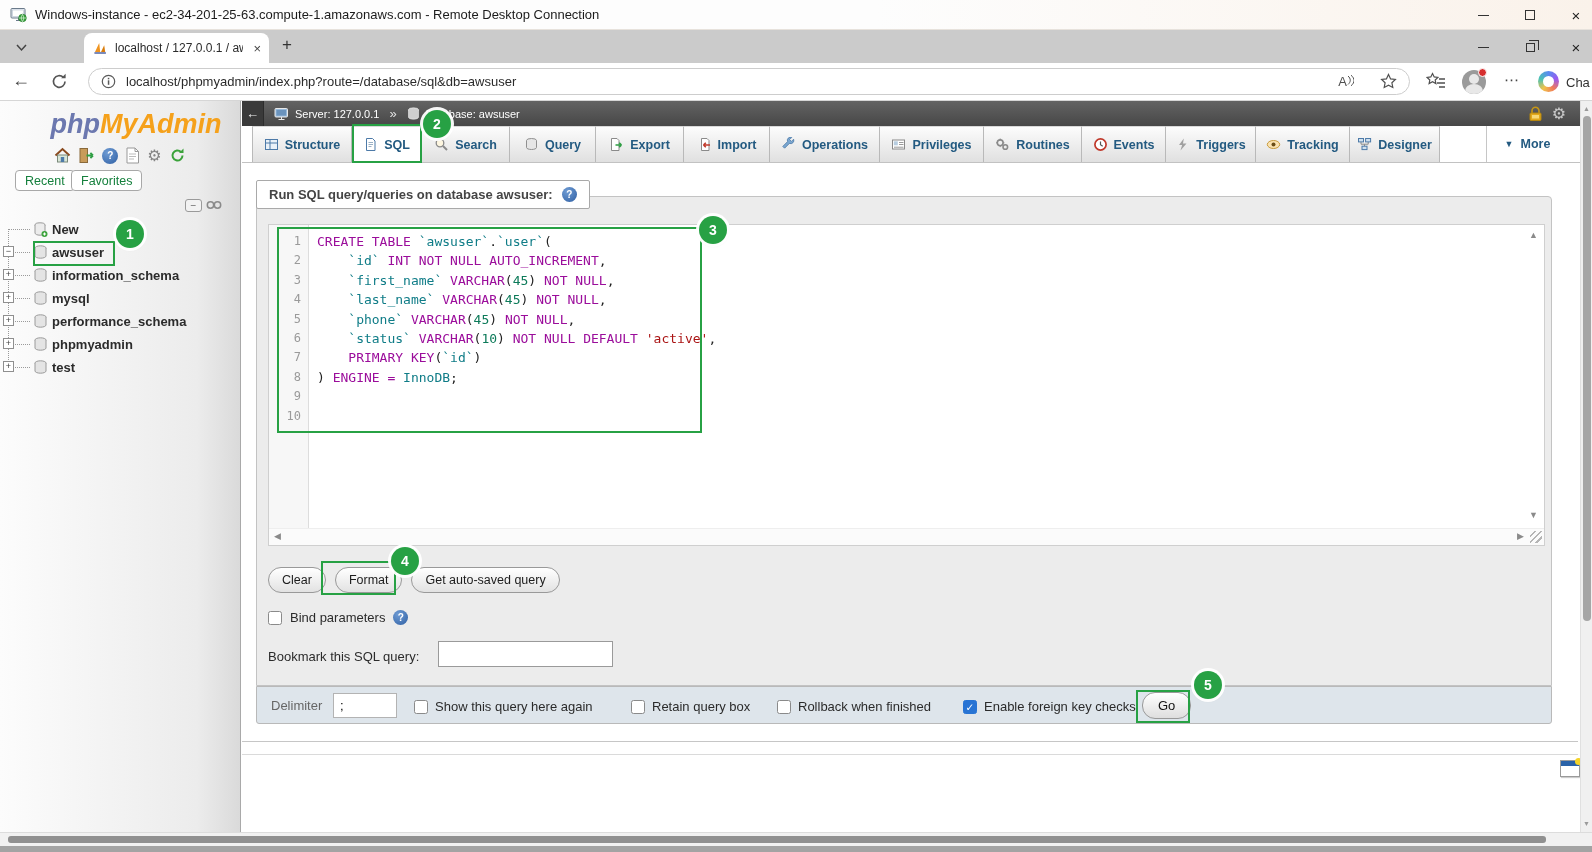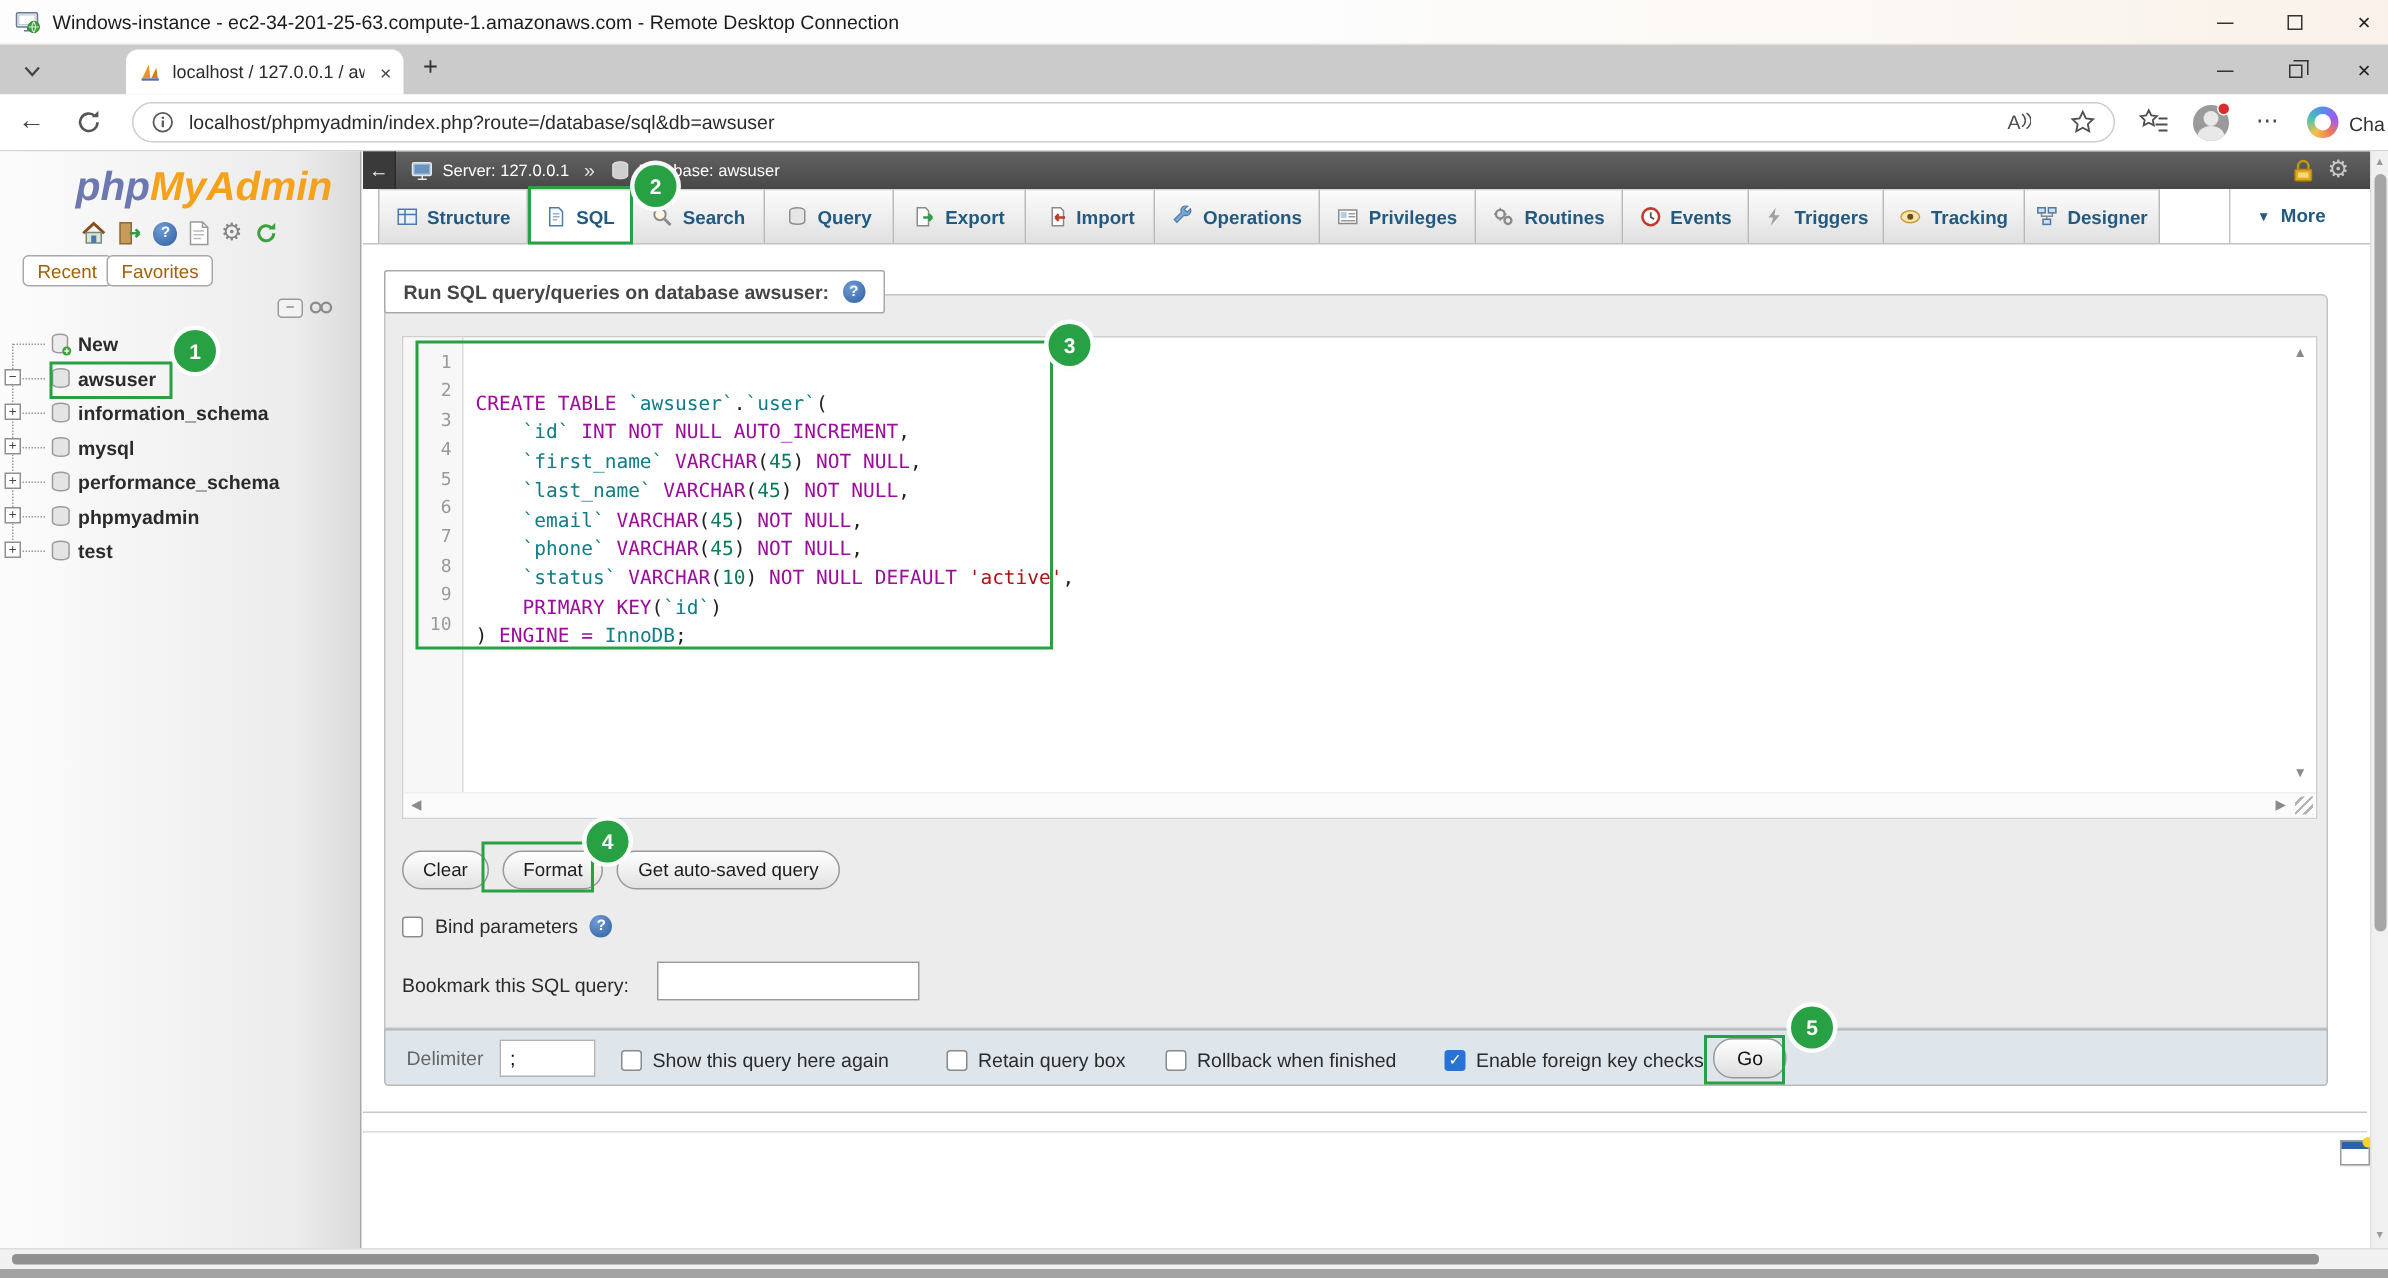--- a/index.html
+++ b/index.html
@@ -47,21 +47,21 @@
   #copilot-label { position:absolute; left:1566px; top:12px; font-size:13px; color:#333; white-space:nowrap; }
 
   
   #sidebar { position:absolute; left:0; top:101px; width:241px; height:731px;
     background:linear-gradient(to right,#fcfcfc, #ececec 82%, #dadada); border-right:1px solid #a9a9a9; }
   #pma-logo { position:absolute; left:0; top:8px; width:100%; text-align:center; font-size:27px; font-style:italic; font-weight:bold; }
   #pma-logo .lg-php { color:#6c78af;margin-left:32px; }
   #pma-logo .lg-myadmin { color:#f5a11b; }
   #pma-iconrow { position:absolute; left:0; top:46px; width:100%; display:flex; justify-content:center; gap:7px; align-items:center; }
   .side-btn { position:absolute; top:69px; height:21px; background:#fff; border:1px solid #a8a8a8; border-radius:4px;
-    font-size:12.5px; color:#a16207; display:flex; align-items:center; padding:0 9px; }
+    font-size:12.5px; color:#15803d; display:flex; align-items:center; padding:0 9px; }
   #btn-recent { left:15px; }
   #btn-favorites { left:71px;justify-content:flex-end; }
   #tree-collapse { position:absolute; left:185px; top:98px; width:17px; height:13px; border:1px solid #9a9a9a; border-radius:3px;
     background:#f2f2f2; font-size:10px; color:#666; display:flex; align-items:center; justify-content:center; line-height:1; }
   #tree-trunk { position:absolute; left:8px; top:128px; width:0; height:139px; border-left:1px dotted #9a9a9a; }
   .tree-row { position:absolute; left:0; height:23px; display:flex; align-items:center; }
   .tree-stub { position:absolute; left:8px; width:22px; height:0; border-top:1px dotted #9a9a9a; }
   .expander { position:absolute; left:3px; width:11px; height:11px; background:#fff; border:1px solid #8f8f8f;
     font-size:9px; line-height:9px; color:#444; text-align:center; }
   .db-icon { position:absolute; left:33px; }
@@ -100,21 +100,21 @@
     border-radius:2px; display:flex; align-items:center; padding:0 12px; gap:9px; z-index:5; }
   #legend .legend-txt { font-size:13px; font-weight:bold; color:#454545; }
   .help-badge { width:15px; height:15px; border-radius:50%; background:radial-gradient(circle at 35% 30%, #6f9cd4, #2f5fa3);
     color:#fff; font-size:10px; font-weight:bold; display:flex; align-items:center; justify-content:center; flex:0 0 auto; }
 
   #editor { position:absolute; left:268px; top:224px; width:1277px; height:322px; background:#fff; border:1px solid #cfcfcf; z-index:2; }
   #gutter { position:absolute; left:0; top:0; width:40px; height:304px; background:#f7f7f7; border-right:1px solid #ddd;
     padding-top:9px; }
   #gutter .ln { height:19.4px; font-family:"DejaVu Sans Mono", monospace; font-size:12px; color:#9a9a9a;
     text-align:right; padding-right:7px; }
-  #codearea { position:absolute; left:40px; top:0; width:1200px; height:304px; padding:9px 0 0 8px; overflow:hidden;margin-top:28px; }
+  #codearea { position:absolute; left:40px; top:0; width:1200px; height:304px; padding:9px 0 0 8px; overflow:hidden; }
   .code-line { height:19.4px; font-family:"DejaVu Sans Mono", monospace; font-size:13px; white-space:pre; }
   .tk-kw { color:#9b0d9b; } .tk-id { color:#0f7c87; } .tk-num { color:#0c7a59; } .tk-str { color:#aa1414; } .tk-pl { color:#222; }
   .ed-arrow { position:absolute; font-size:9px; color:#8a8a8a; line-height:1; }
   #ed-up { right:6px; top:6px; } #ed-down { right:6px; top:286px; }
   #ed-hbar { position:absolute; left:0; bottom:0; width:100%; height:17px; background:#fbfbfb; border-top:1px solid #eee; }
   #ed-left { left:5px; top:307px; } #ed-right { right:20px; top:307px; }
   #ed-resize { position:absolute; right:2px; bottom:2px; width:12px; height:12px;
     background:repeating-linear-gradient(135deg, transparent 0 3px, #b5b5b5 3px 4.5px); }
 
   #btnrow { position:absolute; left:268px; top:567px; display:flex; gap:9px; z-index:2; }
@@ -506,21 +506,20 @@
         <div class="ln">7</div>
         <div class="ln">8</div>
         <div class="ln">9</div>
         <div class="ln">10</div>
       </div>
     <div id="codearea">
         <div class="code-line"><span class="tk-kw">CREATE TABLE</span><span class="tk-pl"> </span><span class="tk-id">`awsuser`</span><span class="tk-pl">.</span><span class="tk-id">`user`</span><span class="tk-pl">(</span></div>
         <div class="code-line"><span class="tk-pl">    </span><span class="tk-id">`id`</span><span class="tk-pl"> </span><span class="tk-kw">INT NOT NULL AUTO_INCREMENT</span><span class="tk-pl">,</span></div>
         <div class="code-line"><span class="tk-pl">    </span><span class="tk-id">`first_name`</span><span class="tk-pl"> </span><span class="tk-kw">VARCHAR</span><span class="tk-pl">(</span><span class="tk-num">45</span><span class="tk-pl">) </span><span class="tk-kw">NOT NULL</span><span class="tk-pl">,</span></div>
         <div class="code-line"><span class="tk-pl">    </span><span class="tk-id">`last_name`</span><span class="tk-pl"> </span><span class="tk-kw">VARCHAR</span><span class="tk-pl">(</span><span class="tk-num">45</span><span class="tk-pl">) </span><span class="tk-kw">NOT NULL</span><span class="tk-pl">,</span></div>
-        <div class="code-line"><span class="tk-pl">    </span><span class="tk-id">`email`</span><span class="tk-pl"> </span><span class="tk-kw">VARCHAR</span><span class="tk-pl">(</span><span class="tk-num">45</span><span class="tk-pl">) </span><span class="tk-kw">NOT NULL</span><span class="tk-pl">,</span></div>
         <div class="code-line"><span class="tk-pl">    </span><span class="tk-id">`phone`</span><span class="tk-pl"> </span><span class="tk-kw">VARCHAR</span><span class="tk-pl">(</span><span class="tk-num">45</span><span class="tk-pl">) </span><span class="tk-kw">NOT NULL</span><span class="tk-pl">,</span></div>
         <div class="code-line"><span class="tk-pl">    </span><span class="tk-id">`status`</span><span class="tk-pl"> </span><span class="tk-kw">VARCHAR</span><span class="tk-pl">(</span><span class="tk-num">10</span><span class="tk-pl">) </span><span class="tk-kw">NOT NULL DEFAULT</span><span class="tk-pl"> </span><span class="tk-str">'active'</span><span class="tk-pl">,</span></div>
         <div class="code-line"><span class="tk-pl">    </span><span class="tk-kw">PRIMARY KEY</span><span class="tk-pl">(</span><span class="tk-id">`id`</span><span class="tk-pl">)</span></div>
         <div class="code-line"><span class="tk-pl">) </span><span class="tk-kw">ENGINE</span><span class="tk-pl"> </span><span class="tk-kw">=</span><span class="tk-pl"> </span><span class="tk-id">InnoDB</span><span class="tk-pl">;</span></div>
       </div>
     <span class="ed-arrow" id="ed-up">▲</span>
     <span class="ed-arrow" id="ed-down">▼</span>
     <div id="ed-hbar"></div>
     <span class="ed-arrow" id="ed-left">◀</span>
     <span class="ed-arrow" id="ed-right">▶</span>

